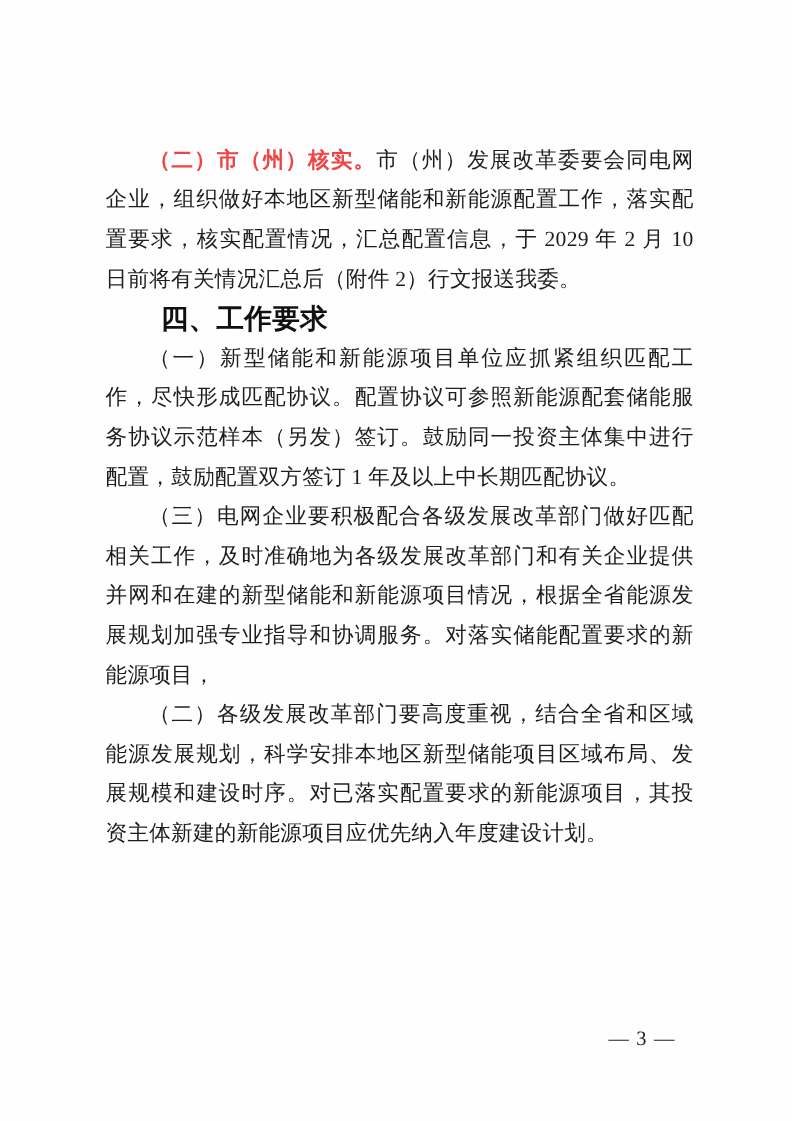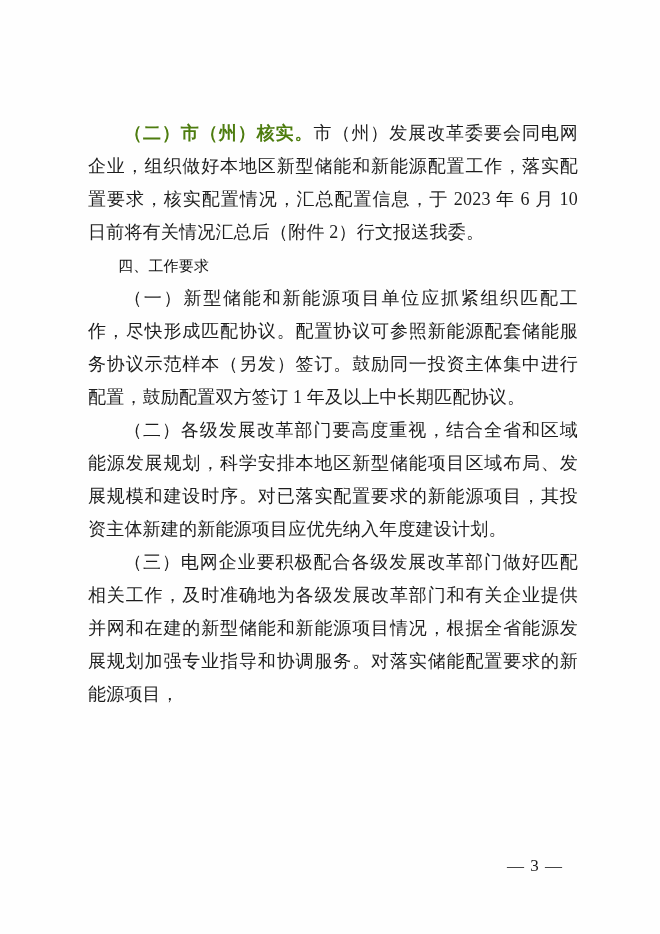--- a/index.html
+++ b/index.html
@@ -33,29 +33,29 @@
     text-align: justify;
     letter-spacing: 0.2px;
   }
   .para {
     margin: 0;
     padding: 0;
     text-indent: 2em;
   }
   .para-lead {
     font-weight: bold;
-    color: #4d7c0f;
+    color: #ef4444;
   }
   .section-heading {
     margin: 0;
     padding: 0;
     text-indent: 2em;
     font-family: "Liberation Sans", "DejaVu Sans", sans-serif;
-    font-weight: normal;
-    font-size: 15px;
+    font-weight: bold;
+    font-size: 23px;
     line-height: 33px;
     color: #101010;
   }
   .page-number {
     position: absolute;
     top: 855px;
     left: 498px;
     width: 74px;
     text-align: center;
     font-size: 17px;
@@ -65,28 +65,28 @@
     white-space: nowrap;
   }
 </style>
 </head>
 <body>
 
 <div class="page">
 
   <div class="body-text">
 
-    <p class="para"><span class="para-lead">（二）市（州）核实。</span><span>市（州）发展改革委要会同电网企业，组织做好本地区新型储能和新能源配置工作，落实配置要求，核实配置情况，汇总配置信息，于 2023 年 6 月 10 日前将有关情况汇总后（附件 2）行文报送我委。</span></p>
+    <p class="para"><span class="para-lead">（二）市（州）核实。</span><span>市（州）发展改革委要会同电网企业，组织做好本地区新型储能和新能源配置工作，落实配置要求，核实配置情况，汇总配置信息，于 2029 年 2 月 10 日前将有关情况汇总后（附件 2）行文报送我委。</span></p>
 
 
     <h3 class="section-heading">四、工作要求</h3>
 
     <p class="para">（一）新型储能和新能源项目单位应抓紧组织匹配工作，尽快形成匹配协议。配置协议可参照新能源配套储能服务协议示范样本（另发）签订。鼓励同一投资主体集中进行配置，鼓励配置双方签订 1 年及以上中长期匹配协议。</p>
 
+    <p class="para">（三）电网企业要积极配合各级发展改革部门做好匹配相关工作，及时准确地为各级发展改革部门和有关企业提供并网和在建的新型储能和新能源项目情况，根据全省能源发展规划加强专业指导和协调服务。对落实储能配置要求的新能源项目，</p>
+
     <p class="para">（二）各级发展改革部门要高度重视，结合全省和区域能源发展规划，科学安排本地区新型储能项目区域布局、发展规模和建设时序。对已落实配置要求的新能源项目，其投资主体新建的新能源项目应优先纳入年度建设计划。</p>
-
-    <p class="para">（三）电网企业要积极配合各级发展改革部门做好匹配相关工作，及时准确地为各级发展改革部门和有关企业提供并网和在建的新型储能和新能源项目情况，根据全省能源发展规划加强专业指导和协调服务。对落实储能配置要求的新能源项目，</p>
 
   </div>
 
   <div class="page-number">— 3 —</div>
 
 </div>
 
 </body></html>

